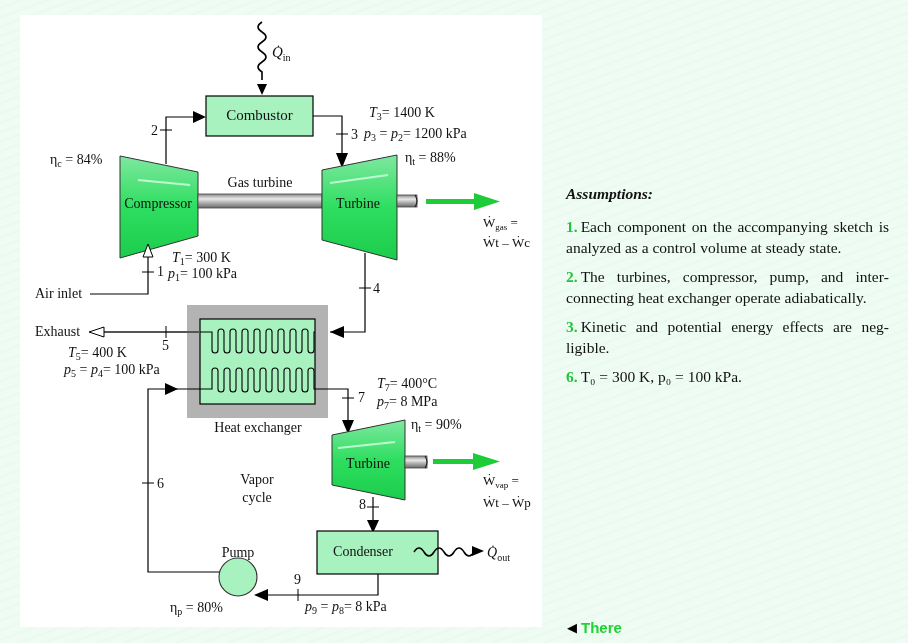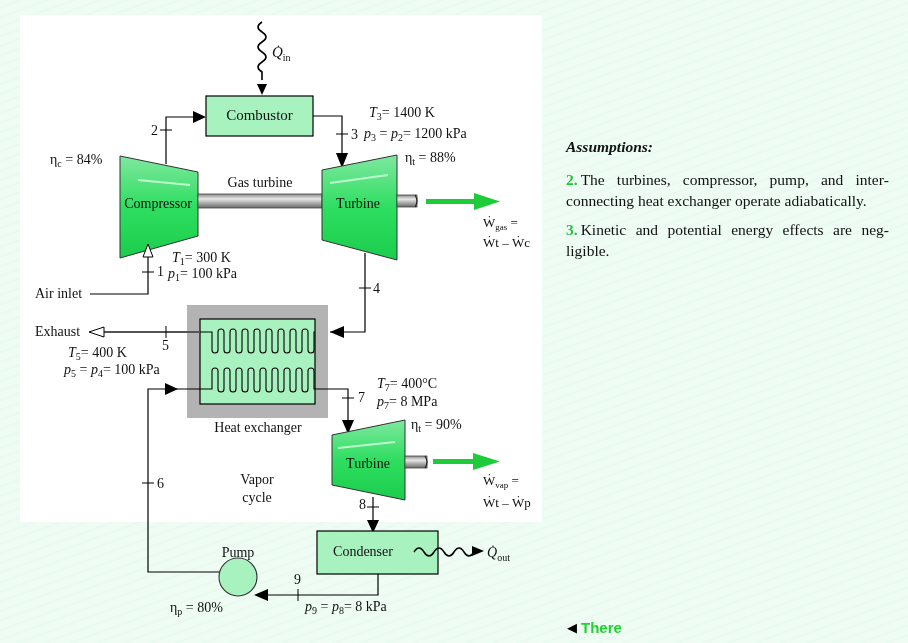--- a/index.html
+++ b/index.html
@@ -2,28 +2,28 @@
 <html><head>
 <meta charset="utf-8">
 <style>
   html, body { margin: 0; padding: 0; }
   body {
     width: 908px; height: 643px; overflow: hidden; position: relative;
     background: repeating-linear-gradient(160deg, #eefcf3 0px, #eefcf3 6px, #e8f9ee 7px, #eefcf3 9px);
     font-family: "Liberation Serif", "DejaVu Serif", serif;
   }
   #diagram-panel {
-    position: absolute; left: 20px; top: 15px; width: 522px; height: 507px; background: #ffffff;
+    position: absolute; left: 20px; top: 15px; width: 522px; height: 612px; background: #ffffff;
   }
   svg text { font-family: "Liberation Serif", "DejaVu Serif", serif; fill: #111; }
   #assumptions {
     position: absolute; left: 566px; top: 136px; width: 323px;
     font-family: "Liberation Serif", "DejaVu Serif", serif; font-size: 15.5px; line-height: 21px; color: #111;
   }
-  #assumptions .heading { font-style: italic; font-weight: bold; font-size: 15.5px; margin-bottom: 12px; }
+  #assumptions .heading { font-style: italic; font-weight: bold; font-size: 15.5px; margin-bottom: 12px; margin-top: 47px; }
   #assumptions .item { text-align: justify; margin-bottom: 8px; }
   #assumptions .num { color: #22c33d; font-weight: bold; margin-right: 3px; }
   #figure-link {
     position: absolute; left: 567px; top: 619px;
     font-family: "Liberation Sans", "DejaVu Sans", sans-serif; font-weight: bold; font-size: 15px; color: #1fd232;
     cursor: pointer; display: flex; align-items: center;
   }
   #figure-link .tri { color: #000; font-size: 13px; margin-right: 4px; }
 </style>
 </head>
@@ -186,20 +186,22 @@
   <text x="305" y="611" font-size="14"><tspan font-style="italic">p</tspan><tspan font-size="10" dy="3">9</tspan><tspan dy="-3"> = </tspan><tspan font-style="italic">p</tspan><tspan font-size="10" dy="3">8</tspan><tspan dy="-3">= 8 kPa</tspan></text>
 
   <circle cx="238" cy="577" r="19" fill="#a8f2bf" stroke="#333" stroke-width="1.1"></circle>
   <text x="238" y="557" font-size="14" text-anchor="middle">Pump</text>
   <text x="170" y="612" font-size="14"><tspan>η</tspan><tspan font-size="10" dy="3">p</tspan><tspan dy="-3"> = 80%</tspan></text>
 </svg>
 </div>
 
 <div id="assumptions">
   <div class="heading">Assumptions:</div>
+  <div class="item"><span class="num">1.</span><span>Each component on the accompanying sketch is analyzed as a control volume at steady state.</span></div>
   <div class="item"><span class="num">2.</span><span>The turbines, compressor, pump, and inter­connecting heat exchanger operate adiabati­cally.</span></div>
   <div class="item"><span class="num">3.</span><span>Kinetic and potential energy effects are neg­ligible.</span></div>
+  <div class="item"><span class="num">6.</span><span>T₀ = 300 K, p₀ = 100 kPa.</span></div>
 </div>
 
 <div id="figure-link">
   <span class="tri">◀</span>
   <span>There</span>
 </div>
 
 </body></html>

